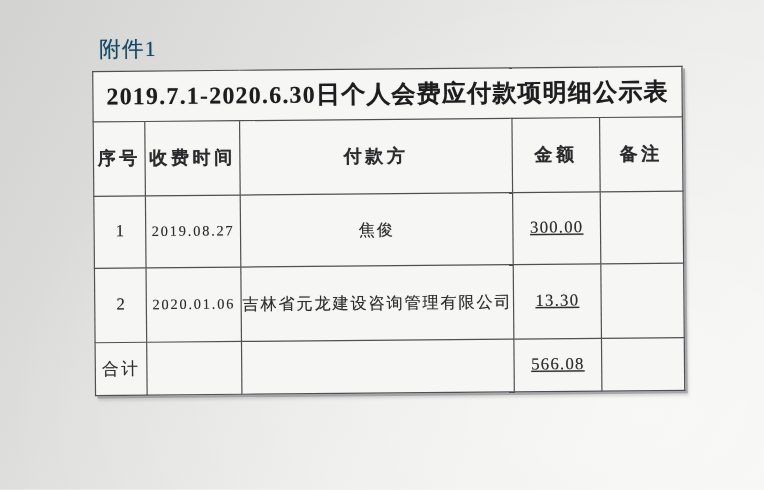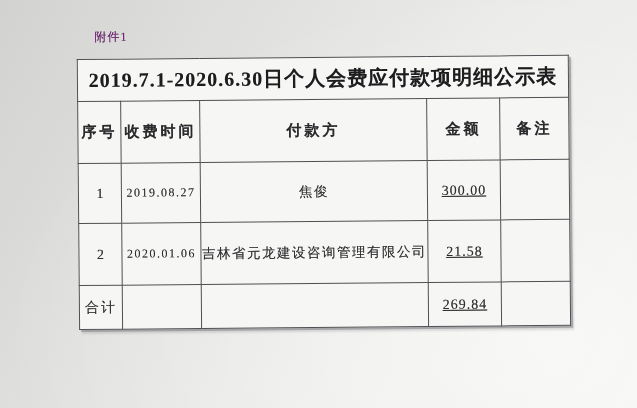--- a/index.html
+++ b/index.html
@@ -15,23 +15,23 @@
       linear-gradient(118deg, #d2d2d1 0%, #dfdfdd 28%, #eaeae8 58%, #f2f2f0 100%);
   }
   .doc {
     position: absolute;
     left: 0; top: 0; width: 637px; height: 408px;
     transform: rotate(-0.5deg);
     transform-origin: 320px 200px;
   }
   .attachment {
     position: absolute;
-    left: 96px; top: 27px;
-    font-size: 12px;
-    color: #701a75;
+    left: 84px; top: 27px;
+    font-size: 18px;
+    color: #0c4a6e;
     letter-spacing: 1px;
     text-shadow: 0 0 0.6px rgba(60,60,60,0.55);
   }
   table.fee-table {
     position: absolute;
     left: 78px; top: 57px;
     width: 491px;
     border-collapse: collapse;
     table-layout: fixed;
     background: #f6f6f4;
@@ -99,26 +99,26 @@
         <td class="cell-seq">1</td>
         <td class="cell-date">2019.08.27</td>
         <td class="cell-payer">焦俊</td>
         <td class="cell-amount">300.00</td>
         <td class="cell-note"></td>
       </tr>
       <tr class="data-row-2">
         <td class="cell-seq">2</td>
         <td class="cell-date">2020.01.06</td>
         <td class="cell-payer">吉林省元龙建设咨询管理有限公司</td>
-        <td class="cell-amount">21.58</td>
+        <td class="cell-amount">13.30</td>
         <td class="cell-note"></td>
       </tr>
       <tr class="total-row">
         <td class="total-label">合计</td>
         <td class="cell-date"></td>
         <td class="cell-payer"></td>
-        <td class="cell-amount">269.84</td>
+        <td class="cell-amount">566.08</td>
         <td class="cell-note"></td>
       </tr>
     </tbody>
   </table>
 
 </div>
 
 </body></html>

